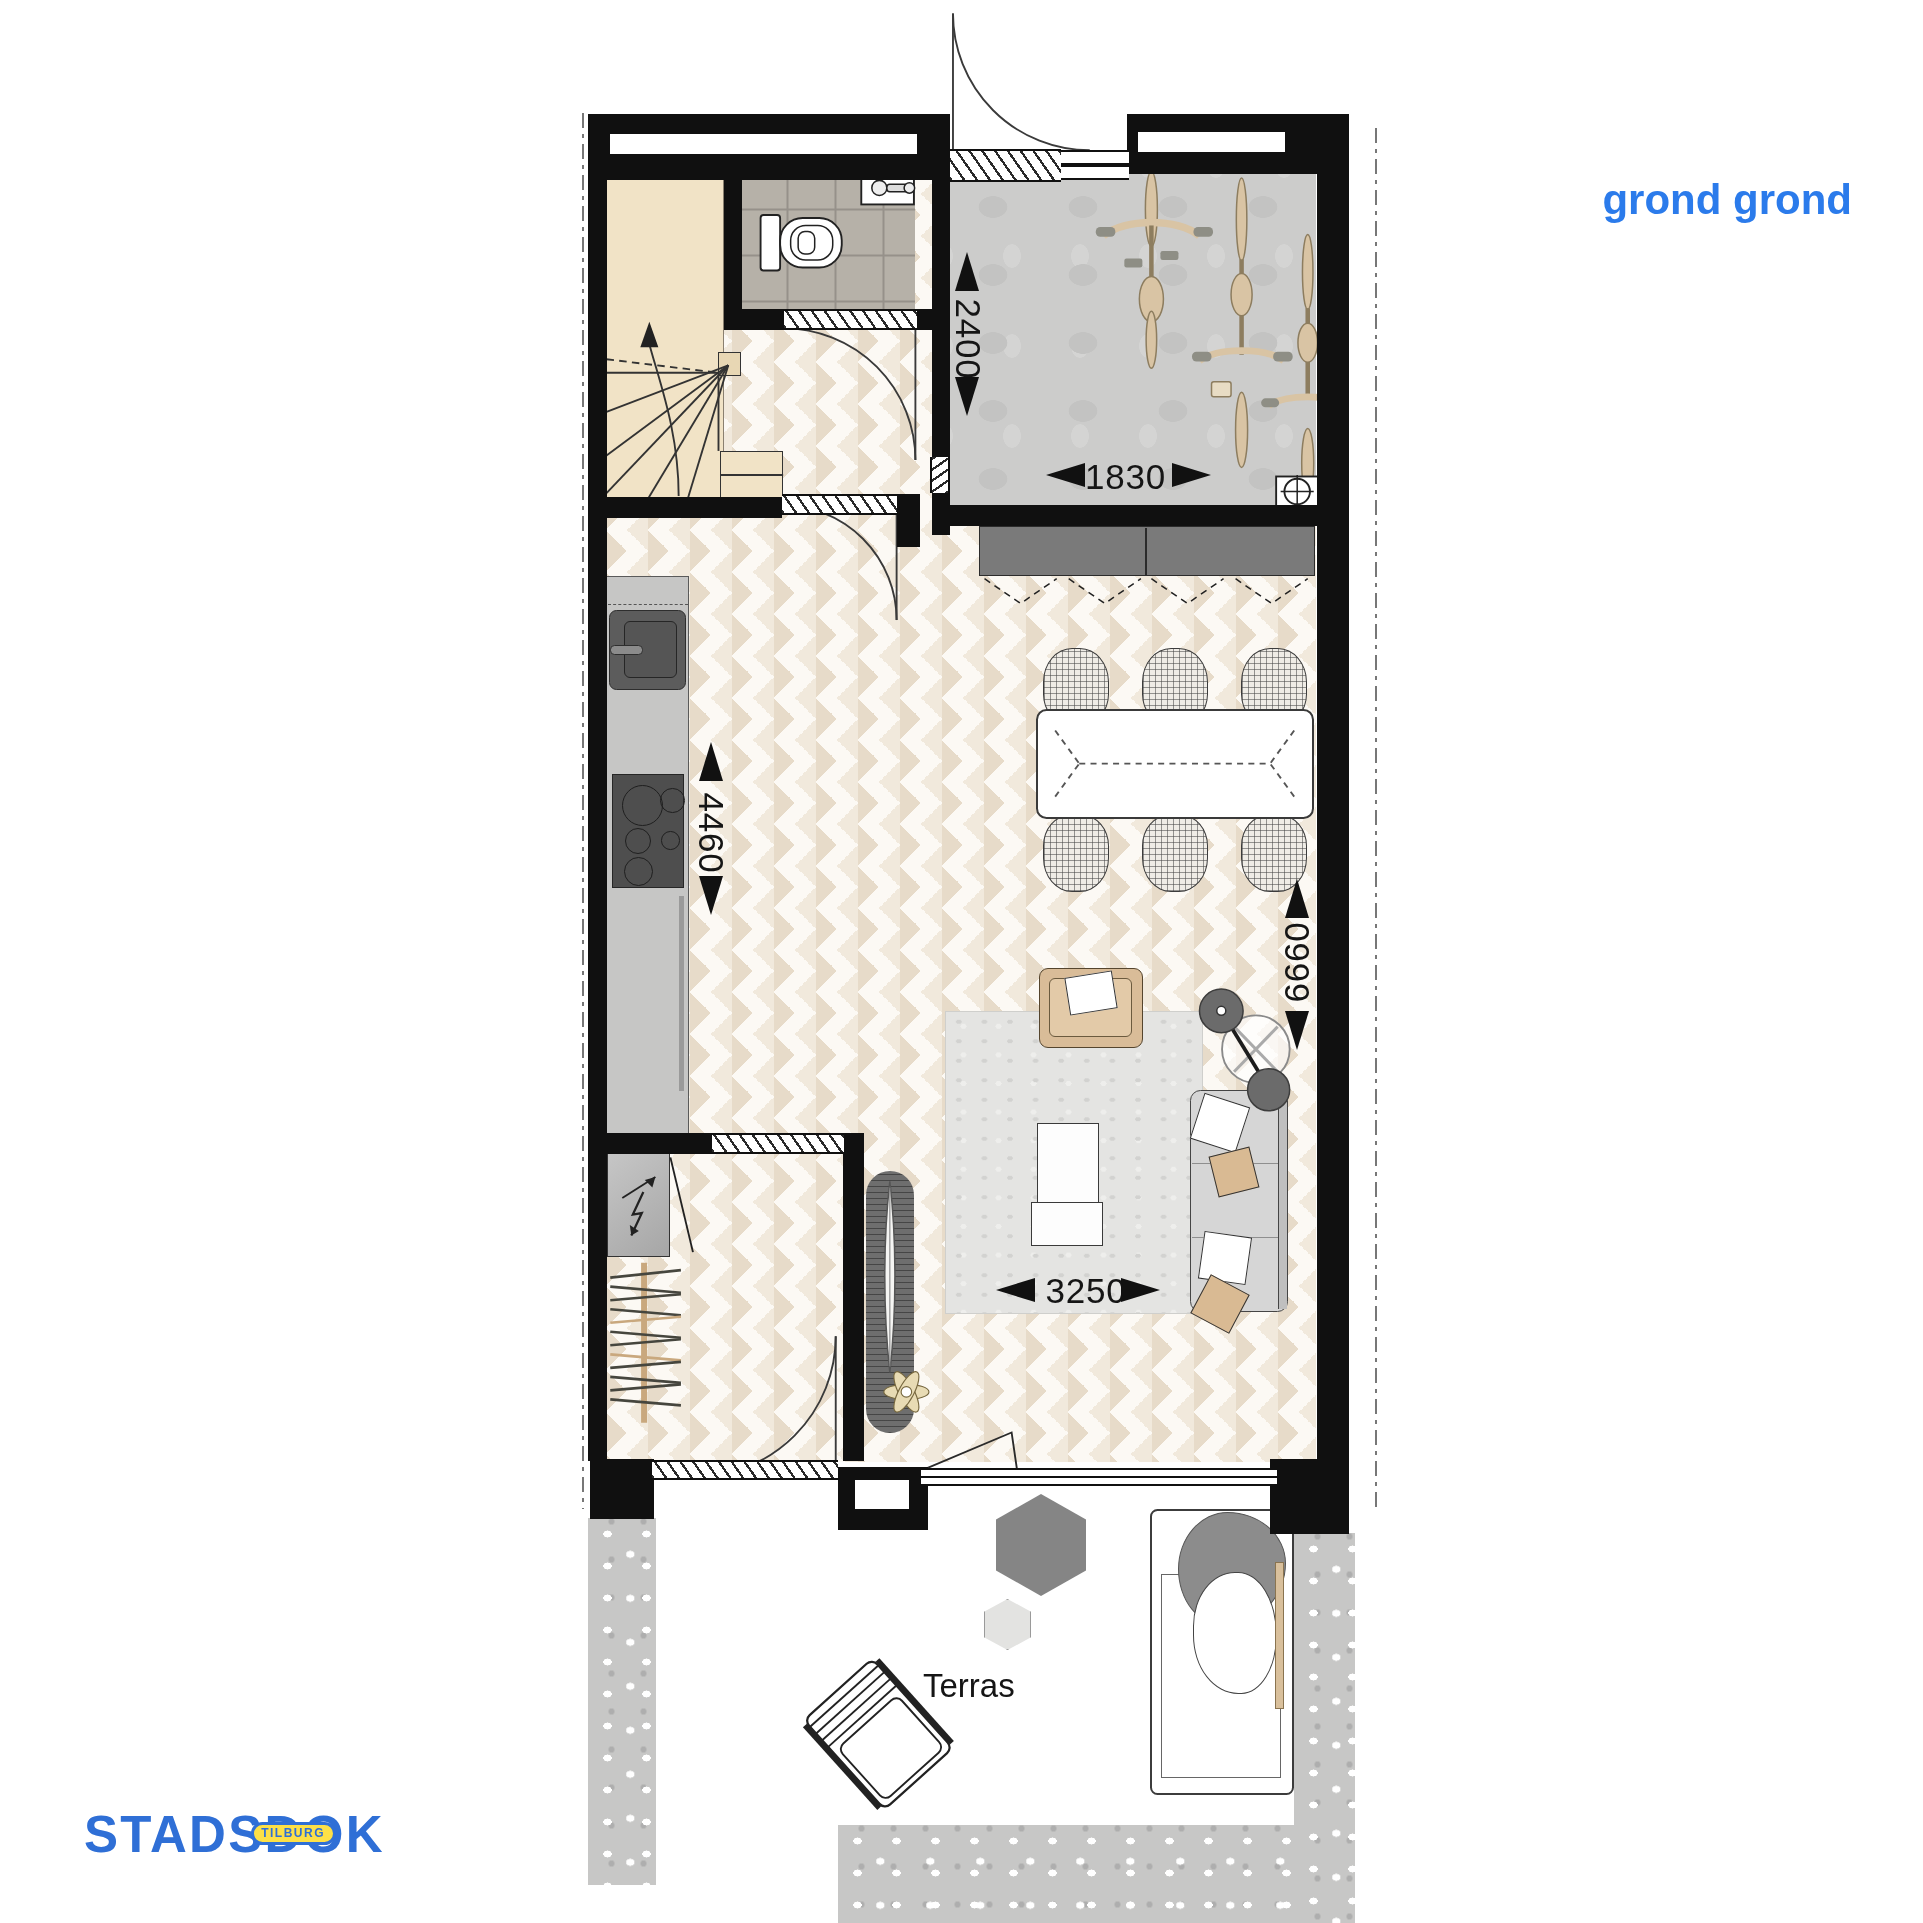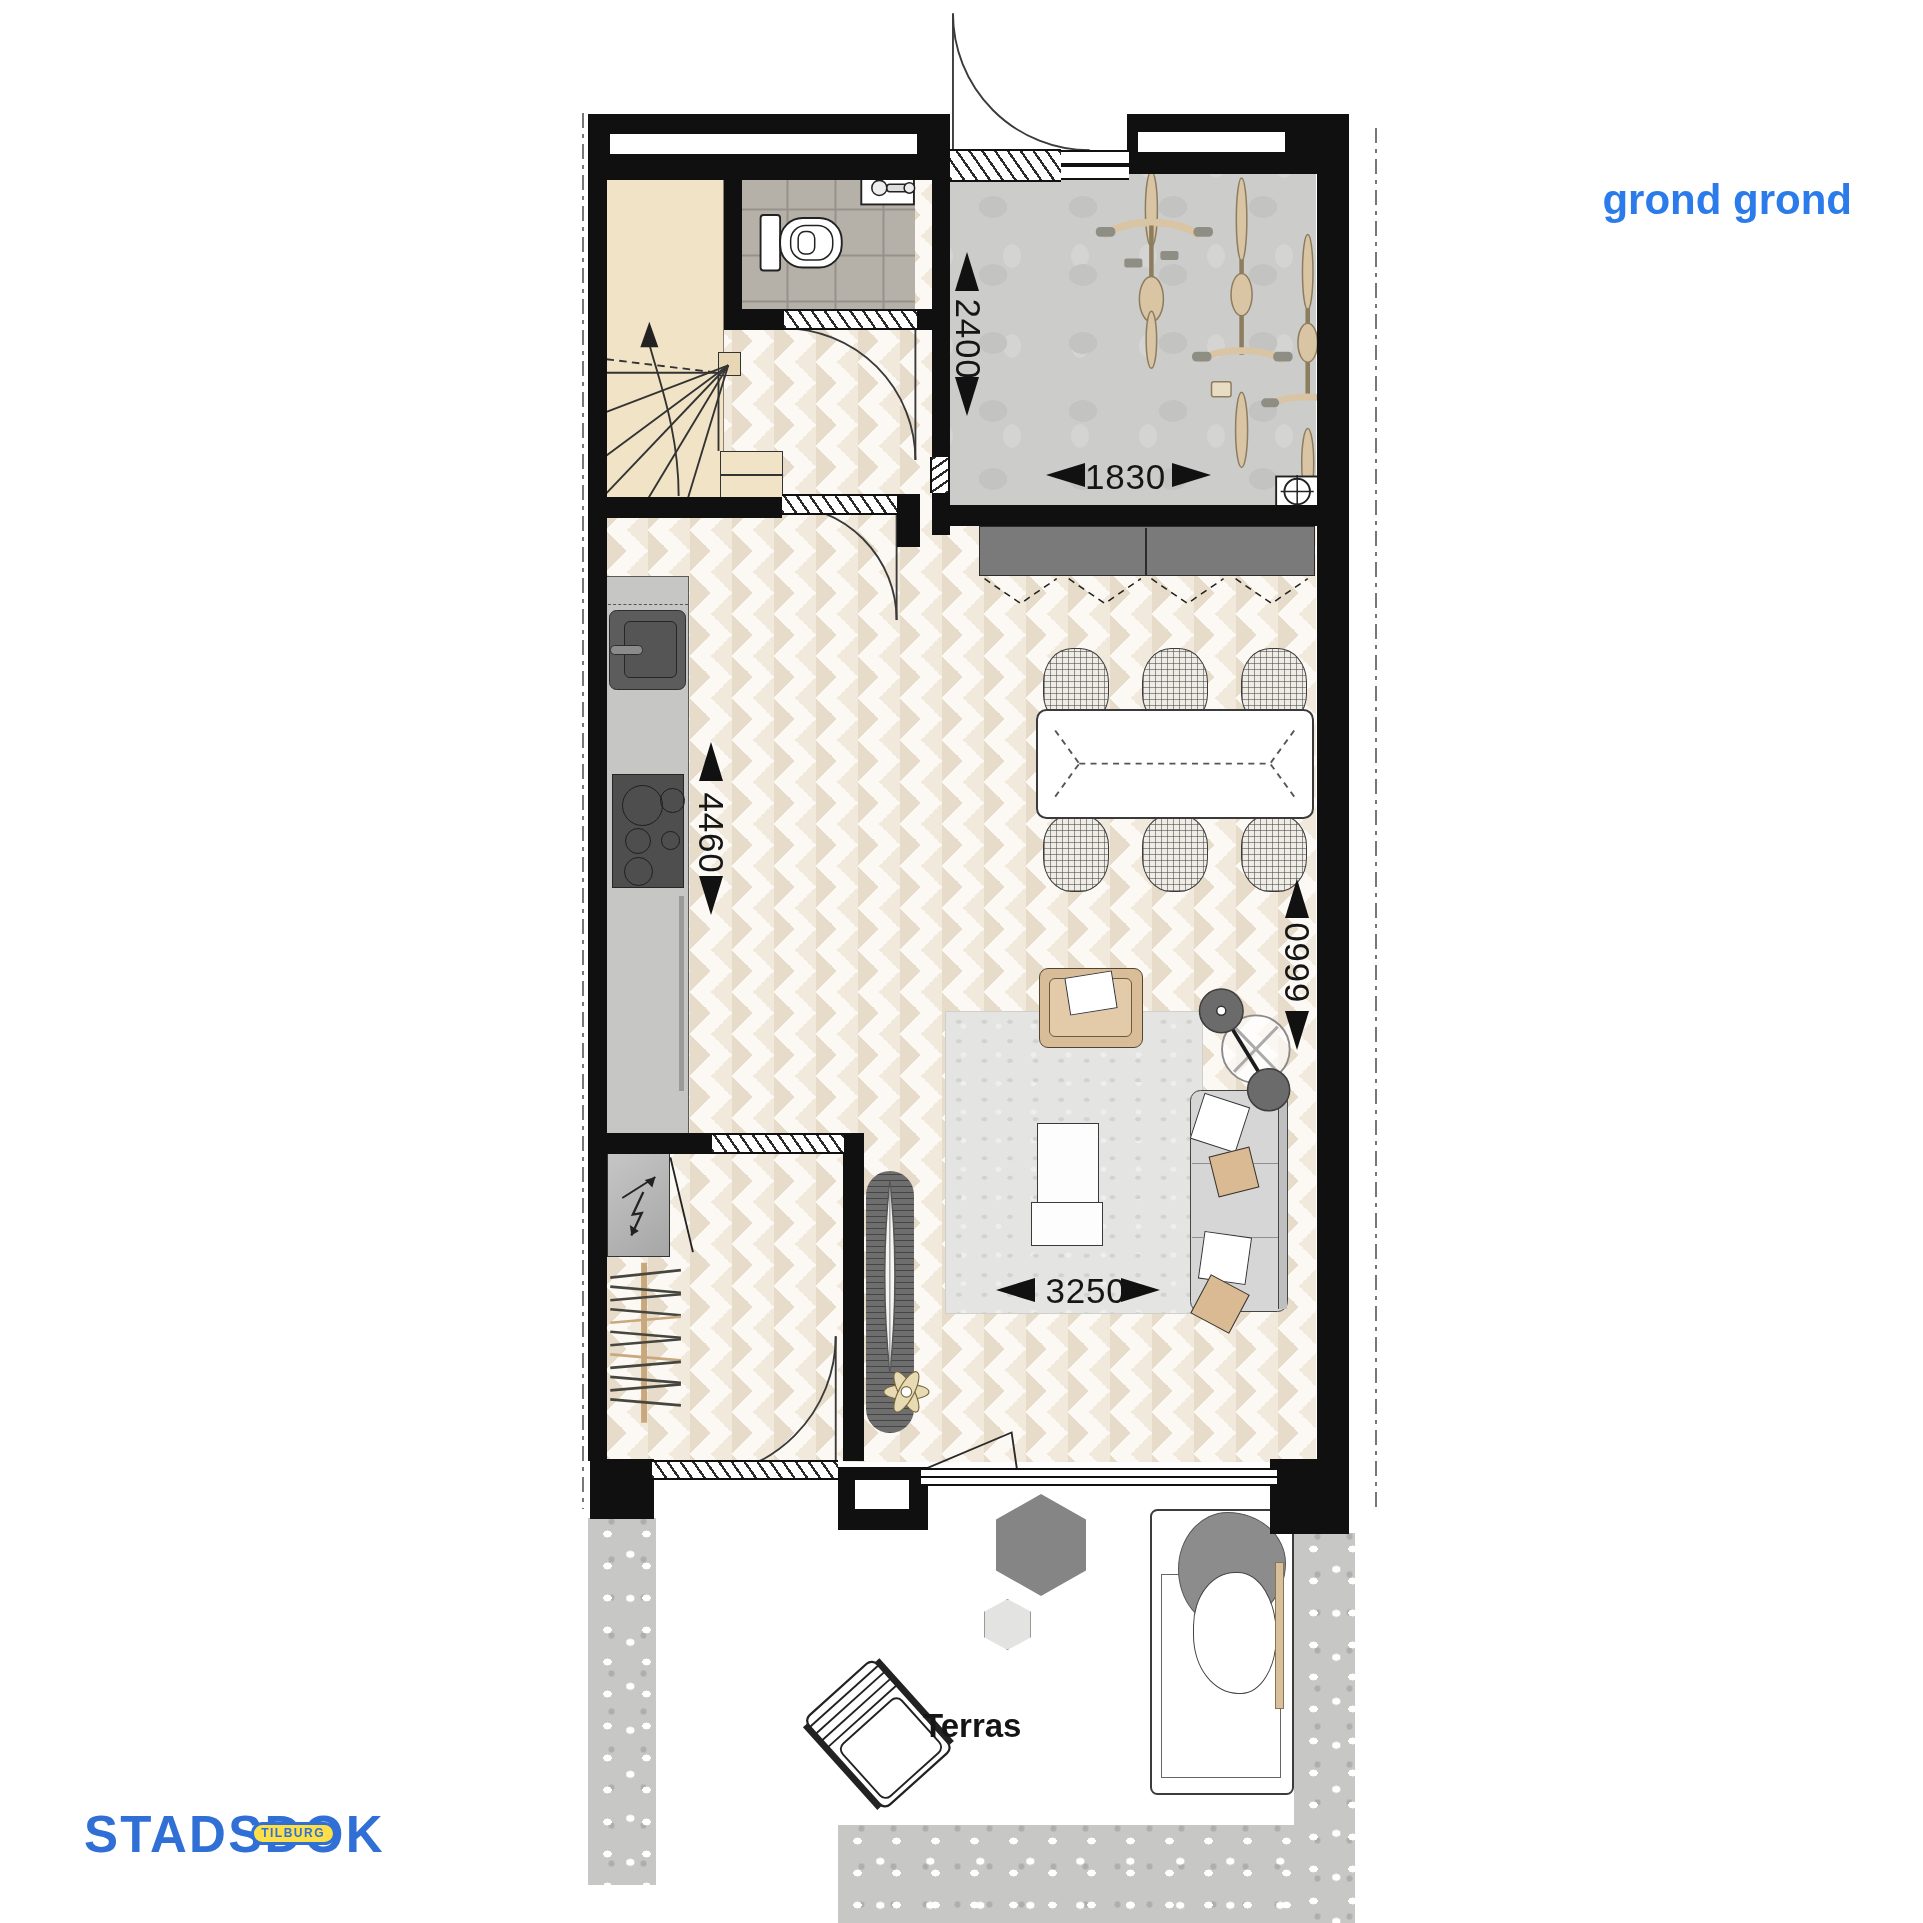--- a/index.html
+++ b/index.html
@@ -65,22 +65,22 @@
        text-align:center;white-space:nowrap;}
   .arr{position:absolute;background:#111;z-index:50;}
   .arr.up{clip-path:polygon(50% 0,100% 100%,0 100%);}
   .arr.down{clip-path:polygon(0 0,100% 0,50% 100%);}
   .arr.left{clip-path:polygon(0 50%,100% 0,100% 100%);}
   .arr.right{clip-path:polygon(100% 50%,0 0,0 100%);}
   .title{position:absolute;right:62px;top:38px;z-index:50;font-weight:bold;
          font-size:84px;letter-spacing:-1.5px;color:#2b7beb;}
   .subtitle{position:absolute;right:72px;top:176px;z-index:50;font-weight:bold;
          font-size:42px;color:#2b7beb;}
-  .terras{position:absolute;left:923px;top:1667px;z-index:50;font-weight:bold;
-         font-size:33px;color:#151515;margin-top:40px;}
+  .terras{position:absolute;left:923px;top:1667px;z-index:50;font-weight:normal;
+         font-size:33px;color:#151515;}
   .logo{position:absolute;left:84px;top:1805px;z-index:50;font-weight:bold;font-size:51px;
         letter-spacing:2.3px;color:#2f6fd6;display:flex;align-items:center;}
   .logo-o{position:relative;display:inline-block;}
   .badge{position:absolute;left:-53px;top:16.5px;background:#fde047;border:3px solid #2f6fd6;
          border-radius:12.8px;font-size:12px;letter-spacing:1.5px;padding:1.5px 7.5px;color:#2f6fd6;
          white-space:nowrap;}
   .pillow{position:absolute;box-sizing:border-box;border:1.9px solid #333;z-index:22;}
   svg.overlay{position:absolute;left:0;top:0;z-index:30;}
 </style>
 </head>

